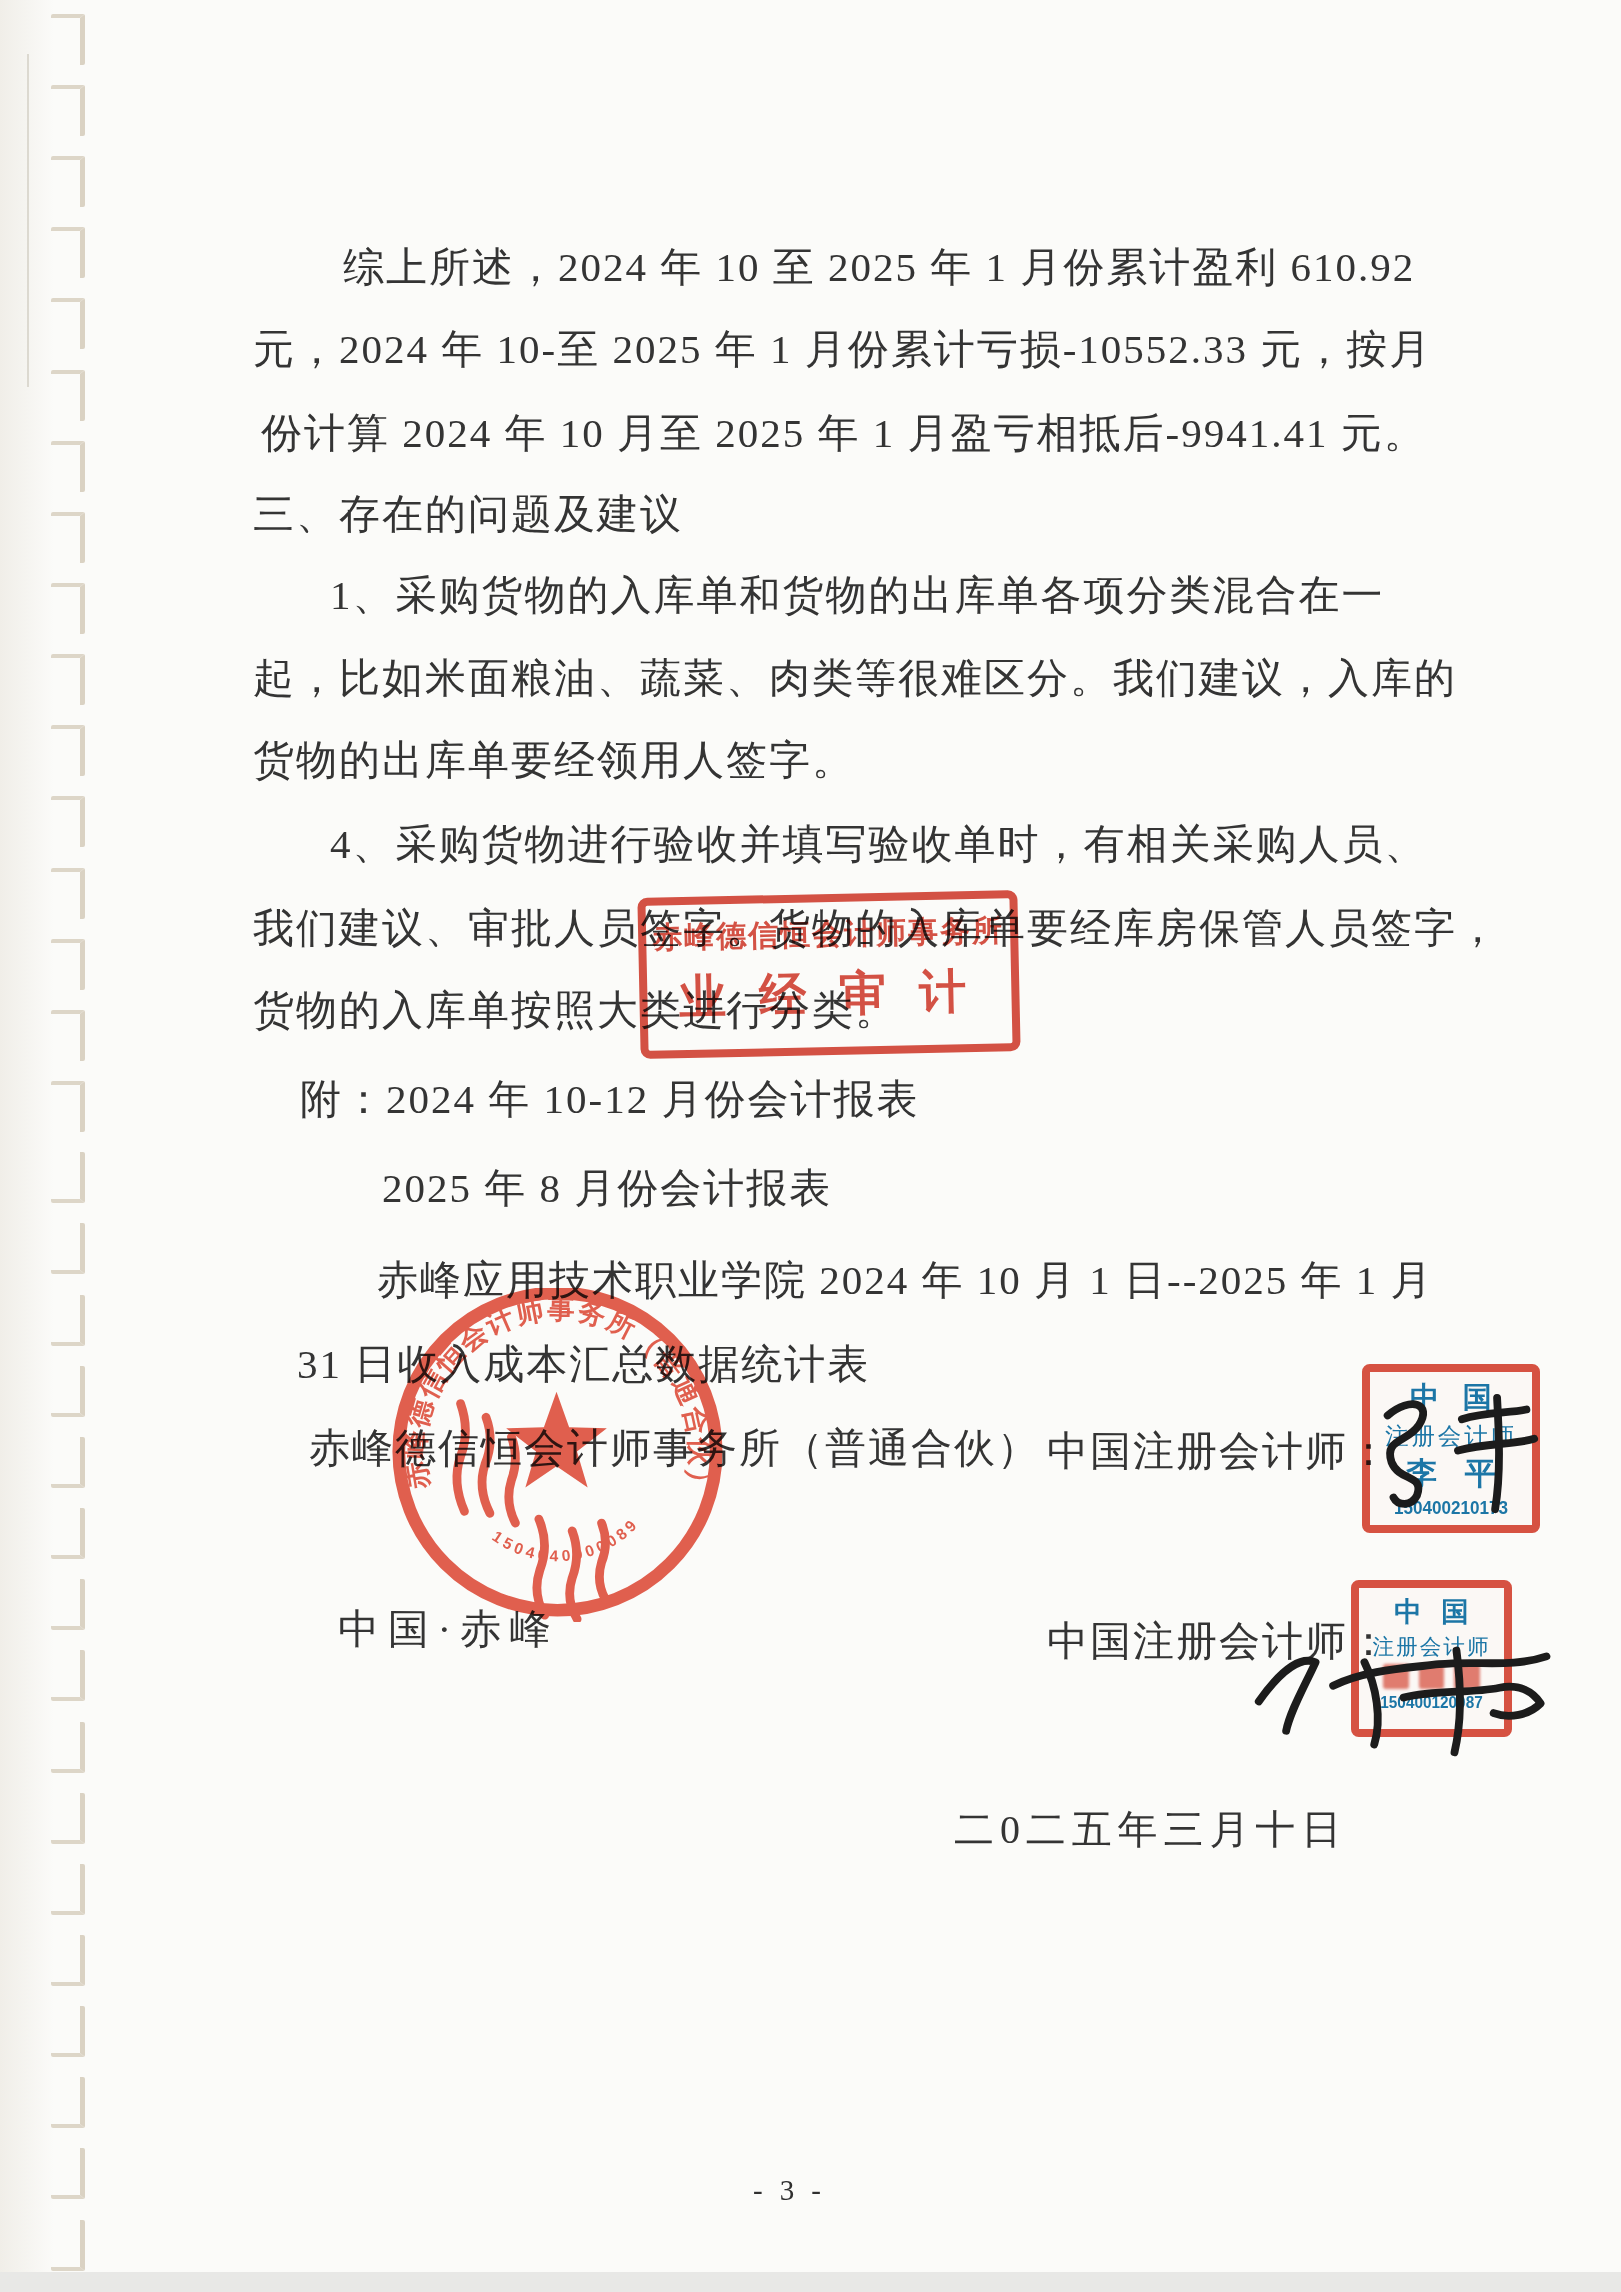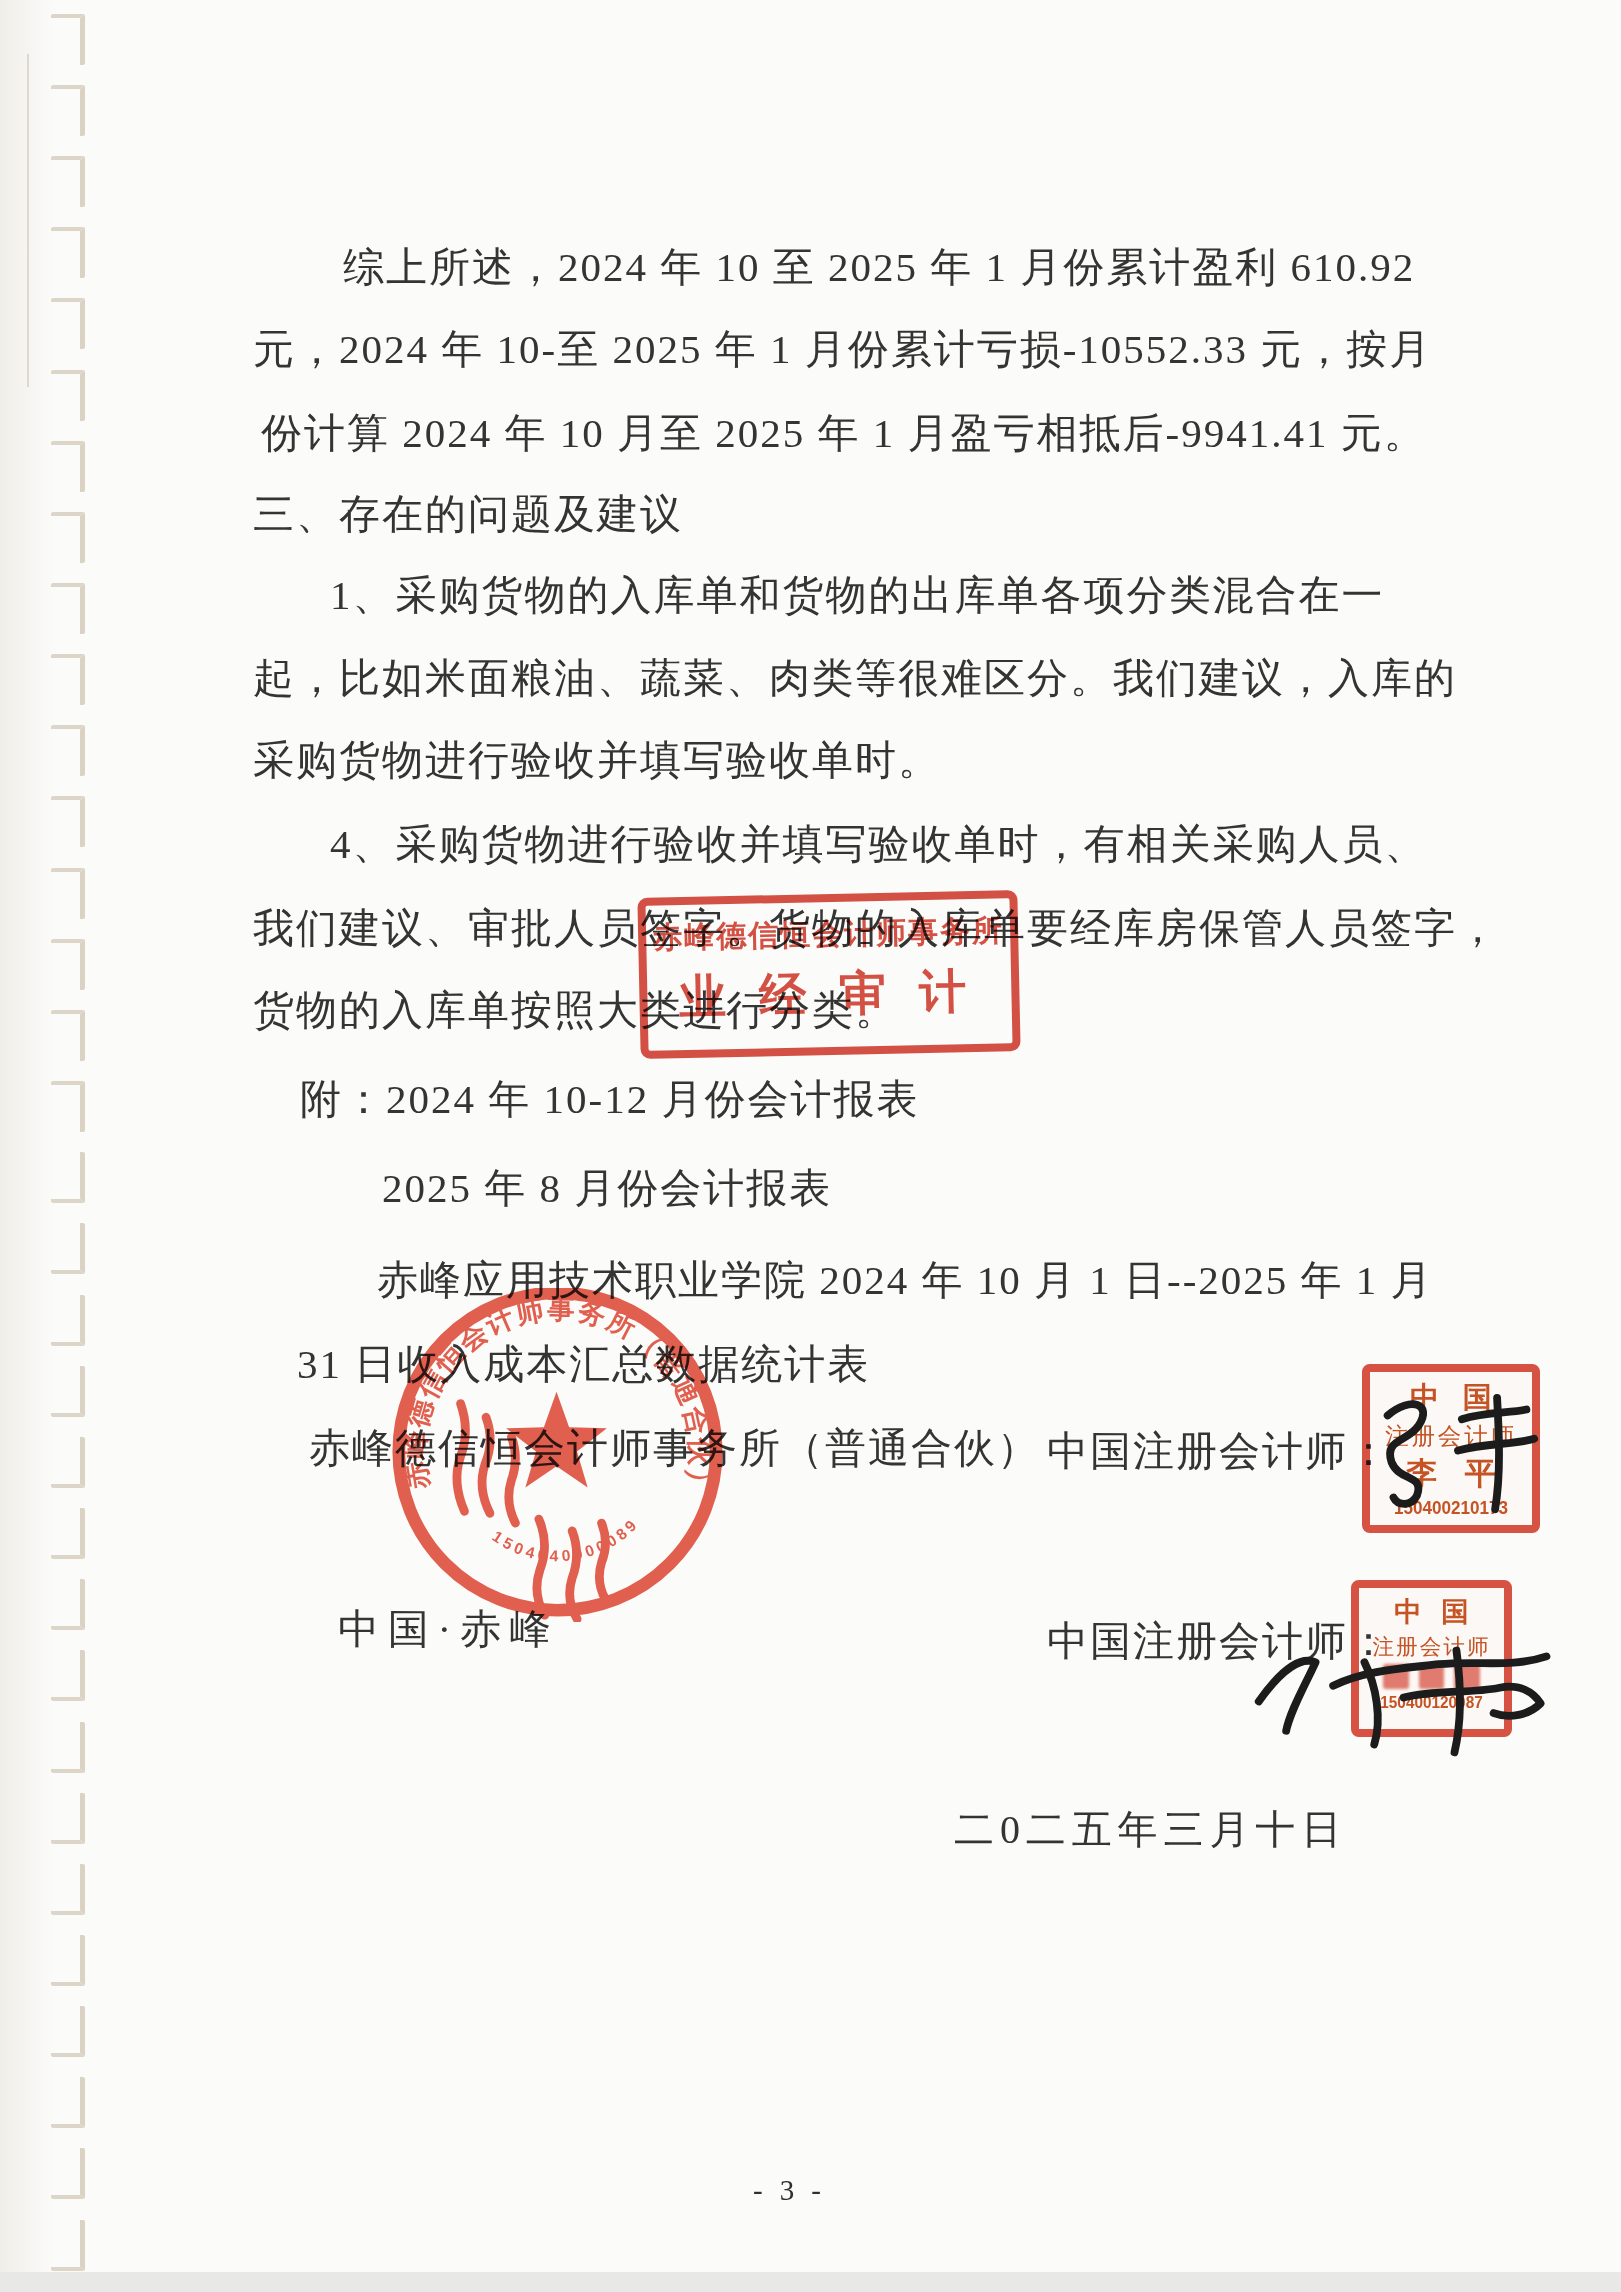--- a/index.html
+++ b/index.html
@@ -33,21 +33,21 @@
   }
   .audit-stamp .l1{font-size:30px;font-weight:bold;letter-spacing:2px;margin-top:11.8px;white-space:nowrap;}
   .audit-stamp .l2{font-size:47px;font-weight:bold;letter-spacing:33px;margin-top:7.8px;text-indent:19.6px;white-space:nowrap;}
 
   
   .firm-seal{position:absolute;left:390px;top:1288px;width:334px;height:334px;mix-blend-mode:multiply;opacity:.9;}
 
   
   .cpa-seal{
     position:absolute;border:8.8px solid #d6402e;border-radius:7.8px;
-    color:#c2410c;text-align:center;box-sizing:border-box;
+    color:#0369a1;text-align:center;box-sizing:border-box;
     mix-blend-mode:multiply;opacity:.9;background:rgba(255,235,230,.15);
   }
   .cpa-seal .country{font-weight:bold;white-space:nowrap;}
   .cpa-seal .title{white-space:nowrap;}
   .cpa-seal .serial{font-family:"Liberation Sans","DejaVu Sans",sans-serif;font-weight:bold;transform:scaleX(.92);white-space:nowrap;}
   .seal1{left:1362px;top:1364px;width:178px;height:169px;}
   .seal1 .country{font-size:29px;letter-spacing:23.5px;text-indent:23.5px;margin-top:5.9px;}
   .seal1 .title{font-size:23.5px;letter-spacing:2.9px;margin-top:2px;}
   .seal1 .name{font-size:31px;font-weight:bold;letter-spacing:27.4px;text-indent:27.4px;margin-top:1px;white-space:nowrap;}
   .seal1 .serial{font-size:18.6px;margin-top:2px;}
@@ -103,21 +103,21 @@
       <div class="bind-mark bottom" style="top: 2148px;"></div>
       <div class="bind-mark bottom" style="top: 2220px;"></div>
     </div>
 
   <div class="tl" style="left:343px;top:245px;">综上所述，2024 年 10 至 2025 年 1 月份累计盈利 610.92</div>
   <div class="tl" style="left:253px;top:327px;">元，2024 年 10-至 2025 年 1 月份累计亏损-10552.33 元，按月</div>
   <div class="tl" style="left:261px;top:411px;">份计算 2024 年 10 月至 2025 年 1 月盈亏相抵后-9941.41 元。</div>
   <div class="tl" style="left:253px;top:492px;">三、存在的问题及建议</div>
   <div class="tl" style="left:330px;top:573px;">1、采购货物的入库单和货物的出库单各项分类混合在一</div>
   <div class="tl" style="left:253px;top:656px;">起，比如米面粮油、蔬菜、肉类等很难区分。我们建议，入库的</div>
-  <div class="tl" style="left:253px;top:738px;">采购货物进行验收并填写验收单时。</div>
+  <div class="tl" style="left:253px;top:738px;">货物的出库单要经领用人签字。</div>
   <div class="tl" style="left:330px;top:822px;">4、采购货物进行验收并填写验收单时，有相关采购人员、</div>
   <div class="tl" style="left:253px;top:906px;">我们建议、审批人员签字。货物的入库单要经库房保管人员签字，</div>
   <div class="tl" style="left:253px;top:988px;">货物的入库单按照大类进行分类。</div>
   <div class="tl" style="left:300px;top:1077px;">附：2024 年 10-12 月份会计报表</div>
   <div class="tl" style="left:382px;top:1166px;">2025 年 8 月份会计报表</div>
   <div class="tl" style="left:377px;top:1258px;">赤峰应用技术职业学院 2024 年 10 月 1 日--2025 年 1 月</div>
   <div class="tl" style="left:297px;top:1342px;">31 日收入成本汇总数据统计表</div>
 
   <div class="tl" style="left:309px;top:1426px;">赤峰德信恒会计师事务所（普通合伙）</div>
   <div class="tl" style="left:1047px;top:1429px;">中国注册会计师：</div>

